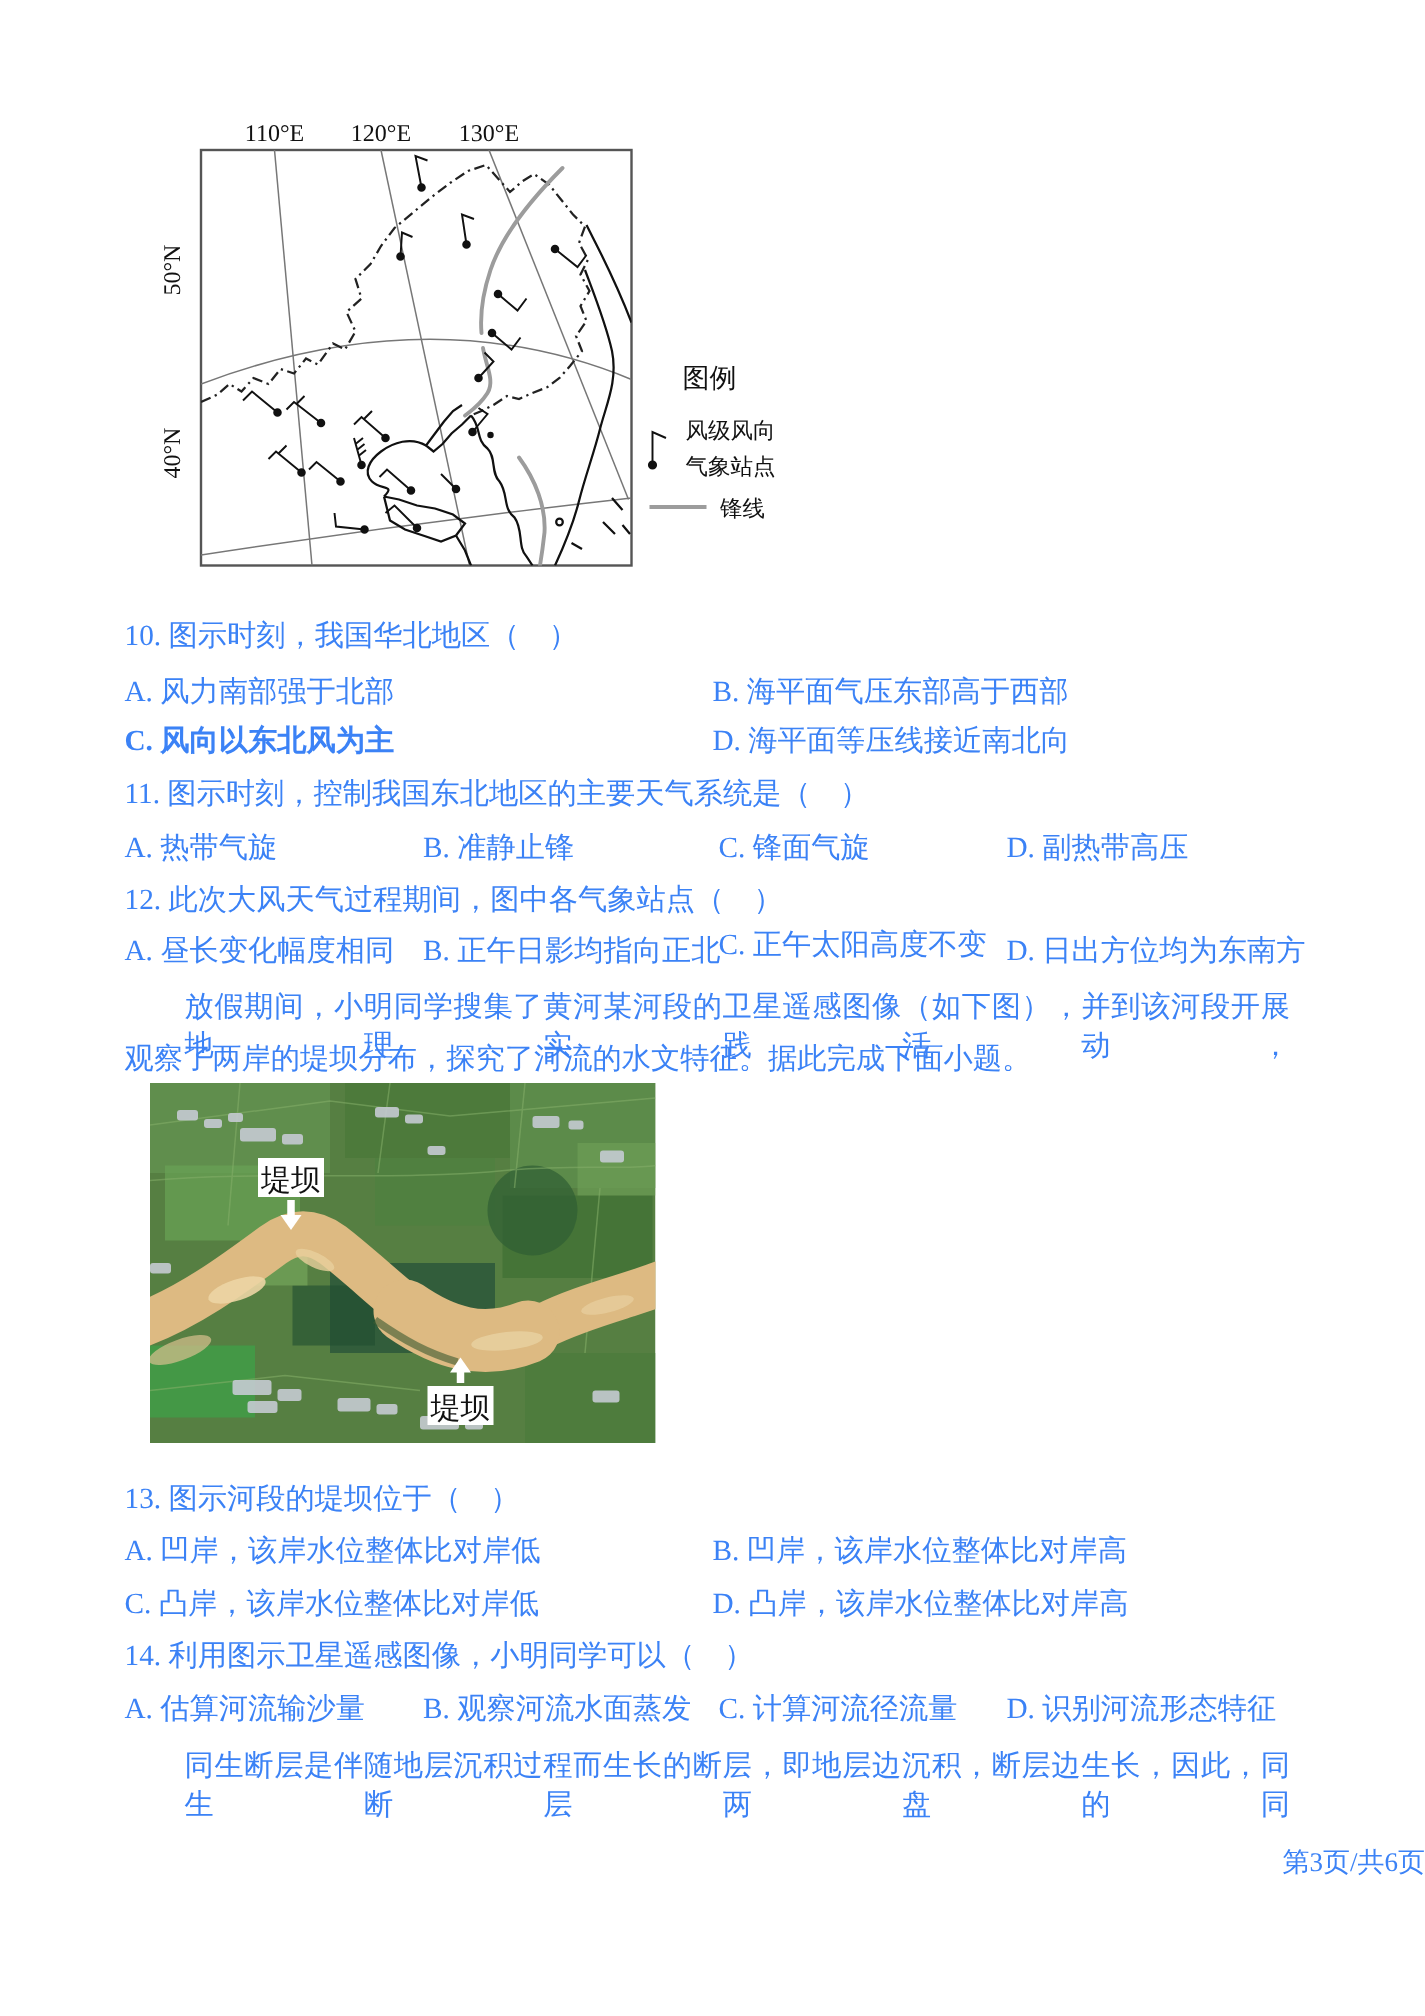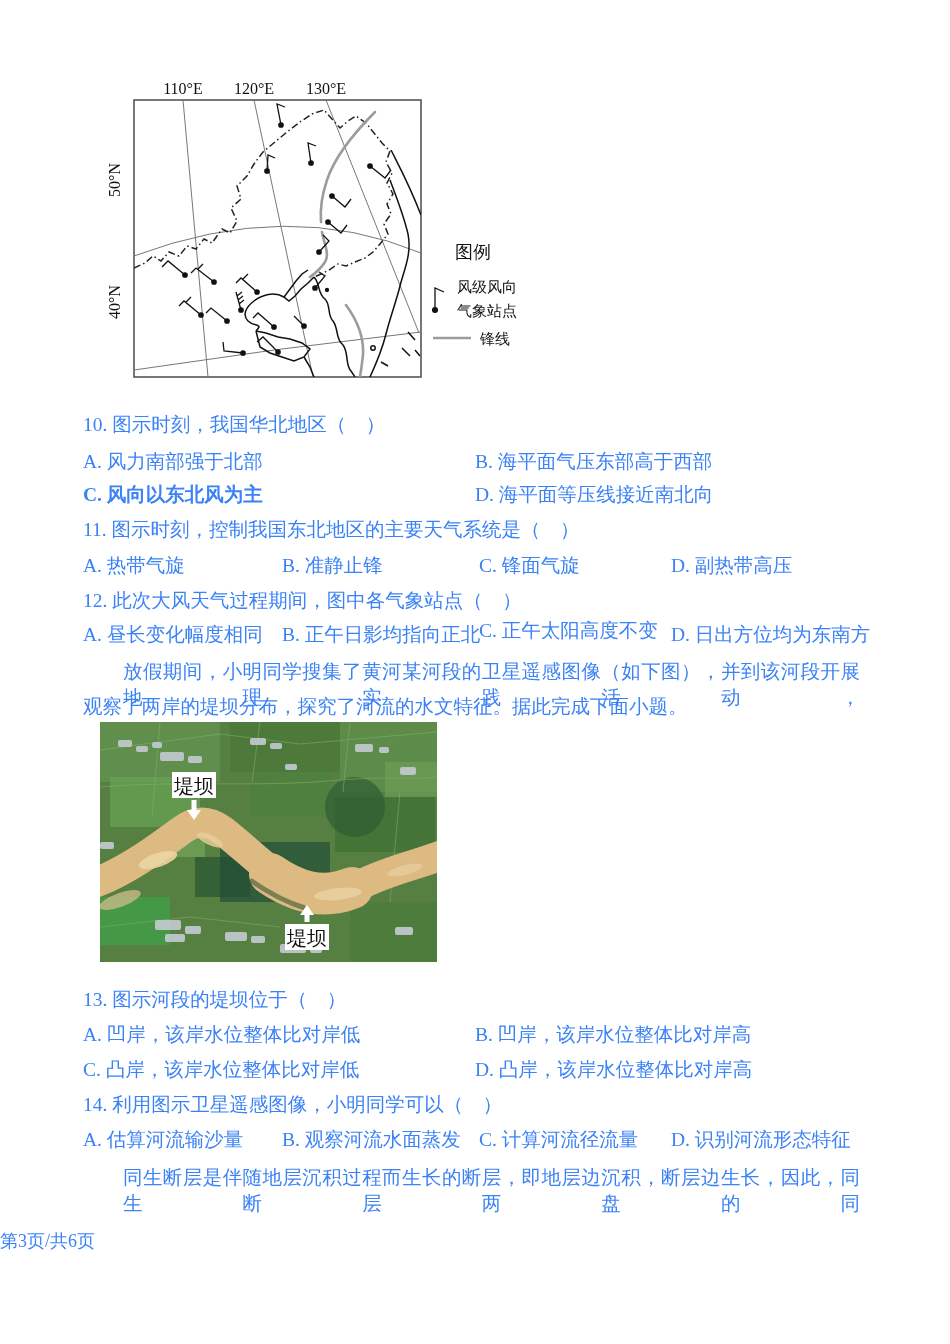--- a/index.html
+++ b/index.html
@@ -271,15 +271,15 @@
   <div class="t" style="left:475px; top:1057px;">D. 凸岸，该岸水位整体比对岸高</div>
 
   <div class="t" style="left:83px; top:1092px;">14. 利用图示卫星遥感图像，小明同学可以（　）</div>
   <div class="t" style="left:83px; top:1127px;">A. 估算河流输沙量</div>
   <div class="t" style="left:282px; top:1127px;">B. 观察河流水面蒸发</div>
   <div class="t" style="left:479px; top:1127px;">C. 计算河流径流量</div>
   <div class="t" style="left:671px; top:1127px;">D. 识别河流形态特征</div>
 
   <div class="t just" style="left:123px; top:1165px; width:737px;">同生断层是伴随地层沉积过程而生长的断层，即地层边沉积，断层边生长，因此，同生断层两盘的同</div>
 
-  <div class="t" style="left:0; top:1228px; width:950px; text-align:left; white-space:normal; font-size:18px;">第3页/共6页</div>
+  <div class="t" style="left:0; top:1228px; width:950px; text-align:right; white-space:normal; font-size:18px;">第3页/共6页</div>
 
 </div>
 
 </body></html>

